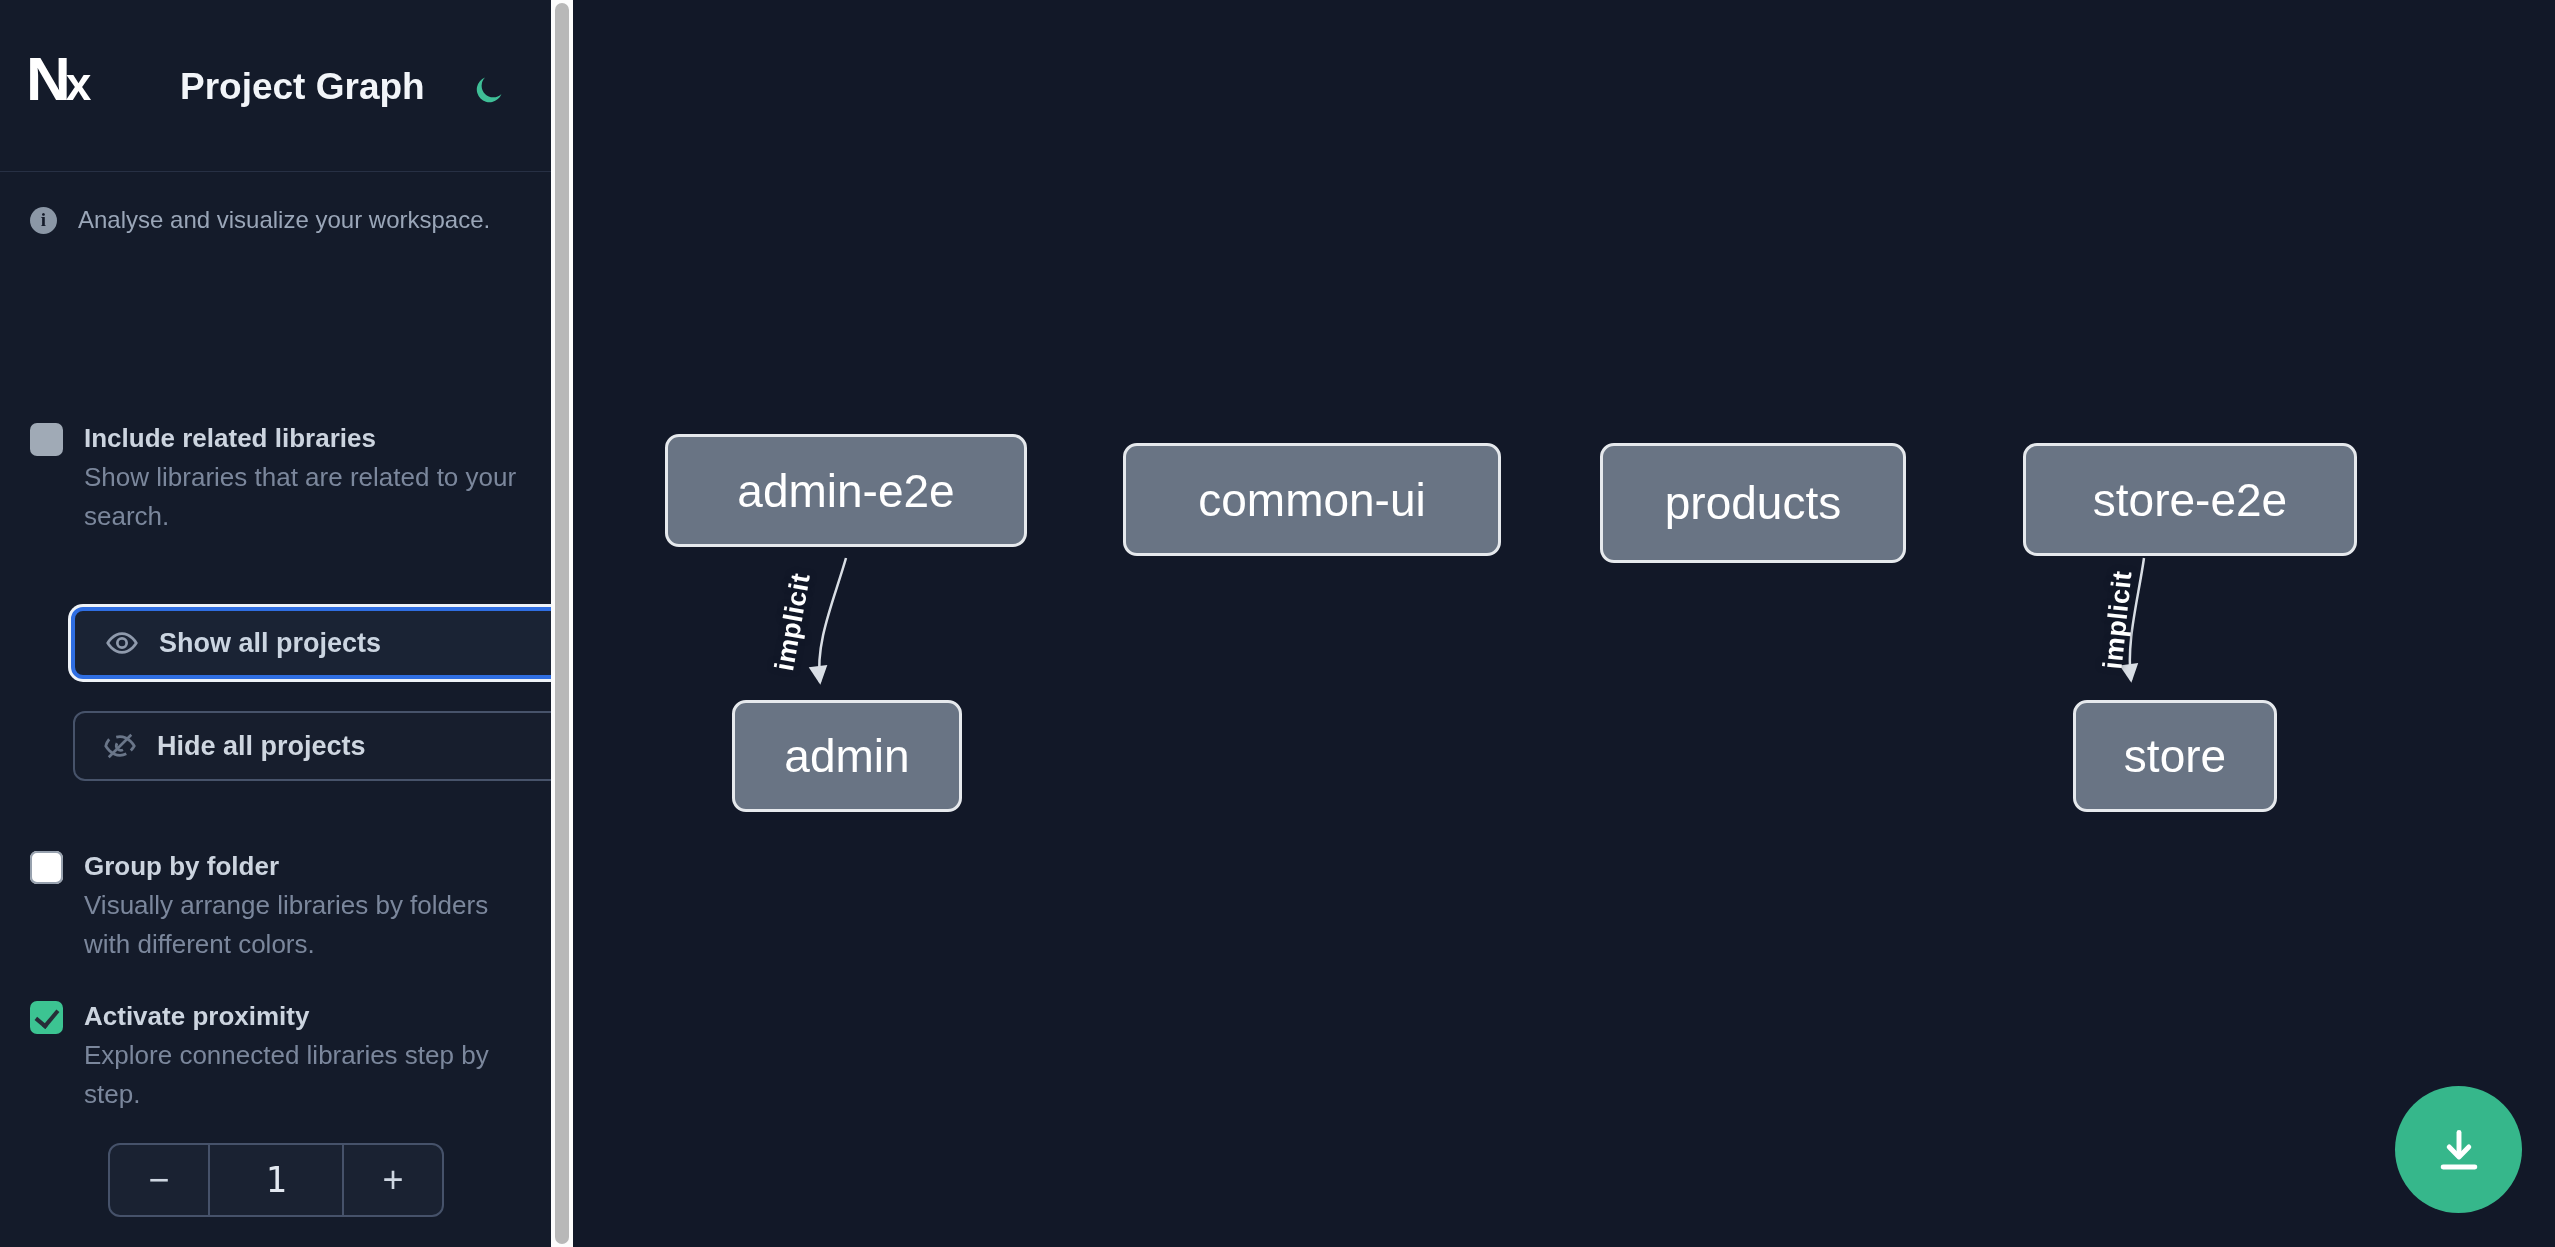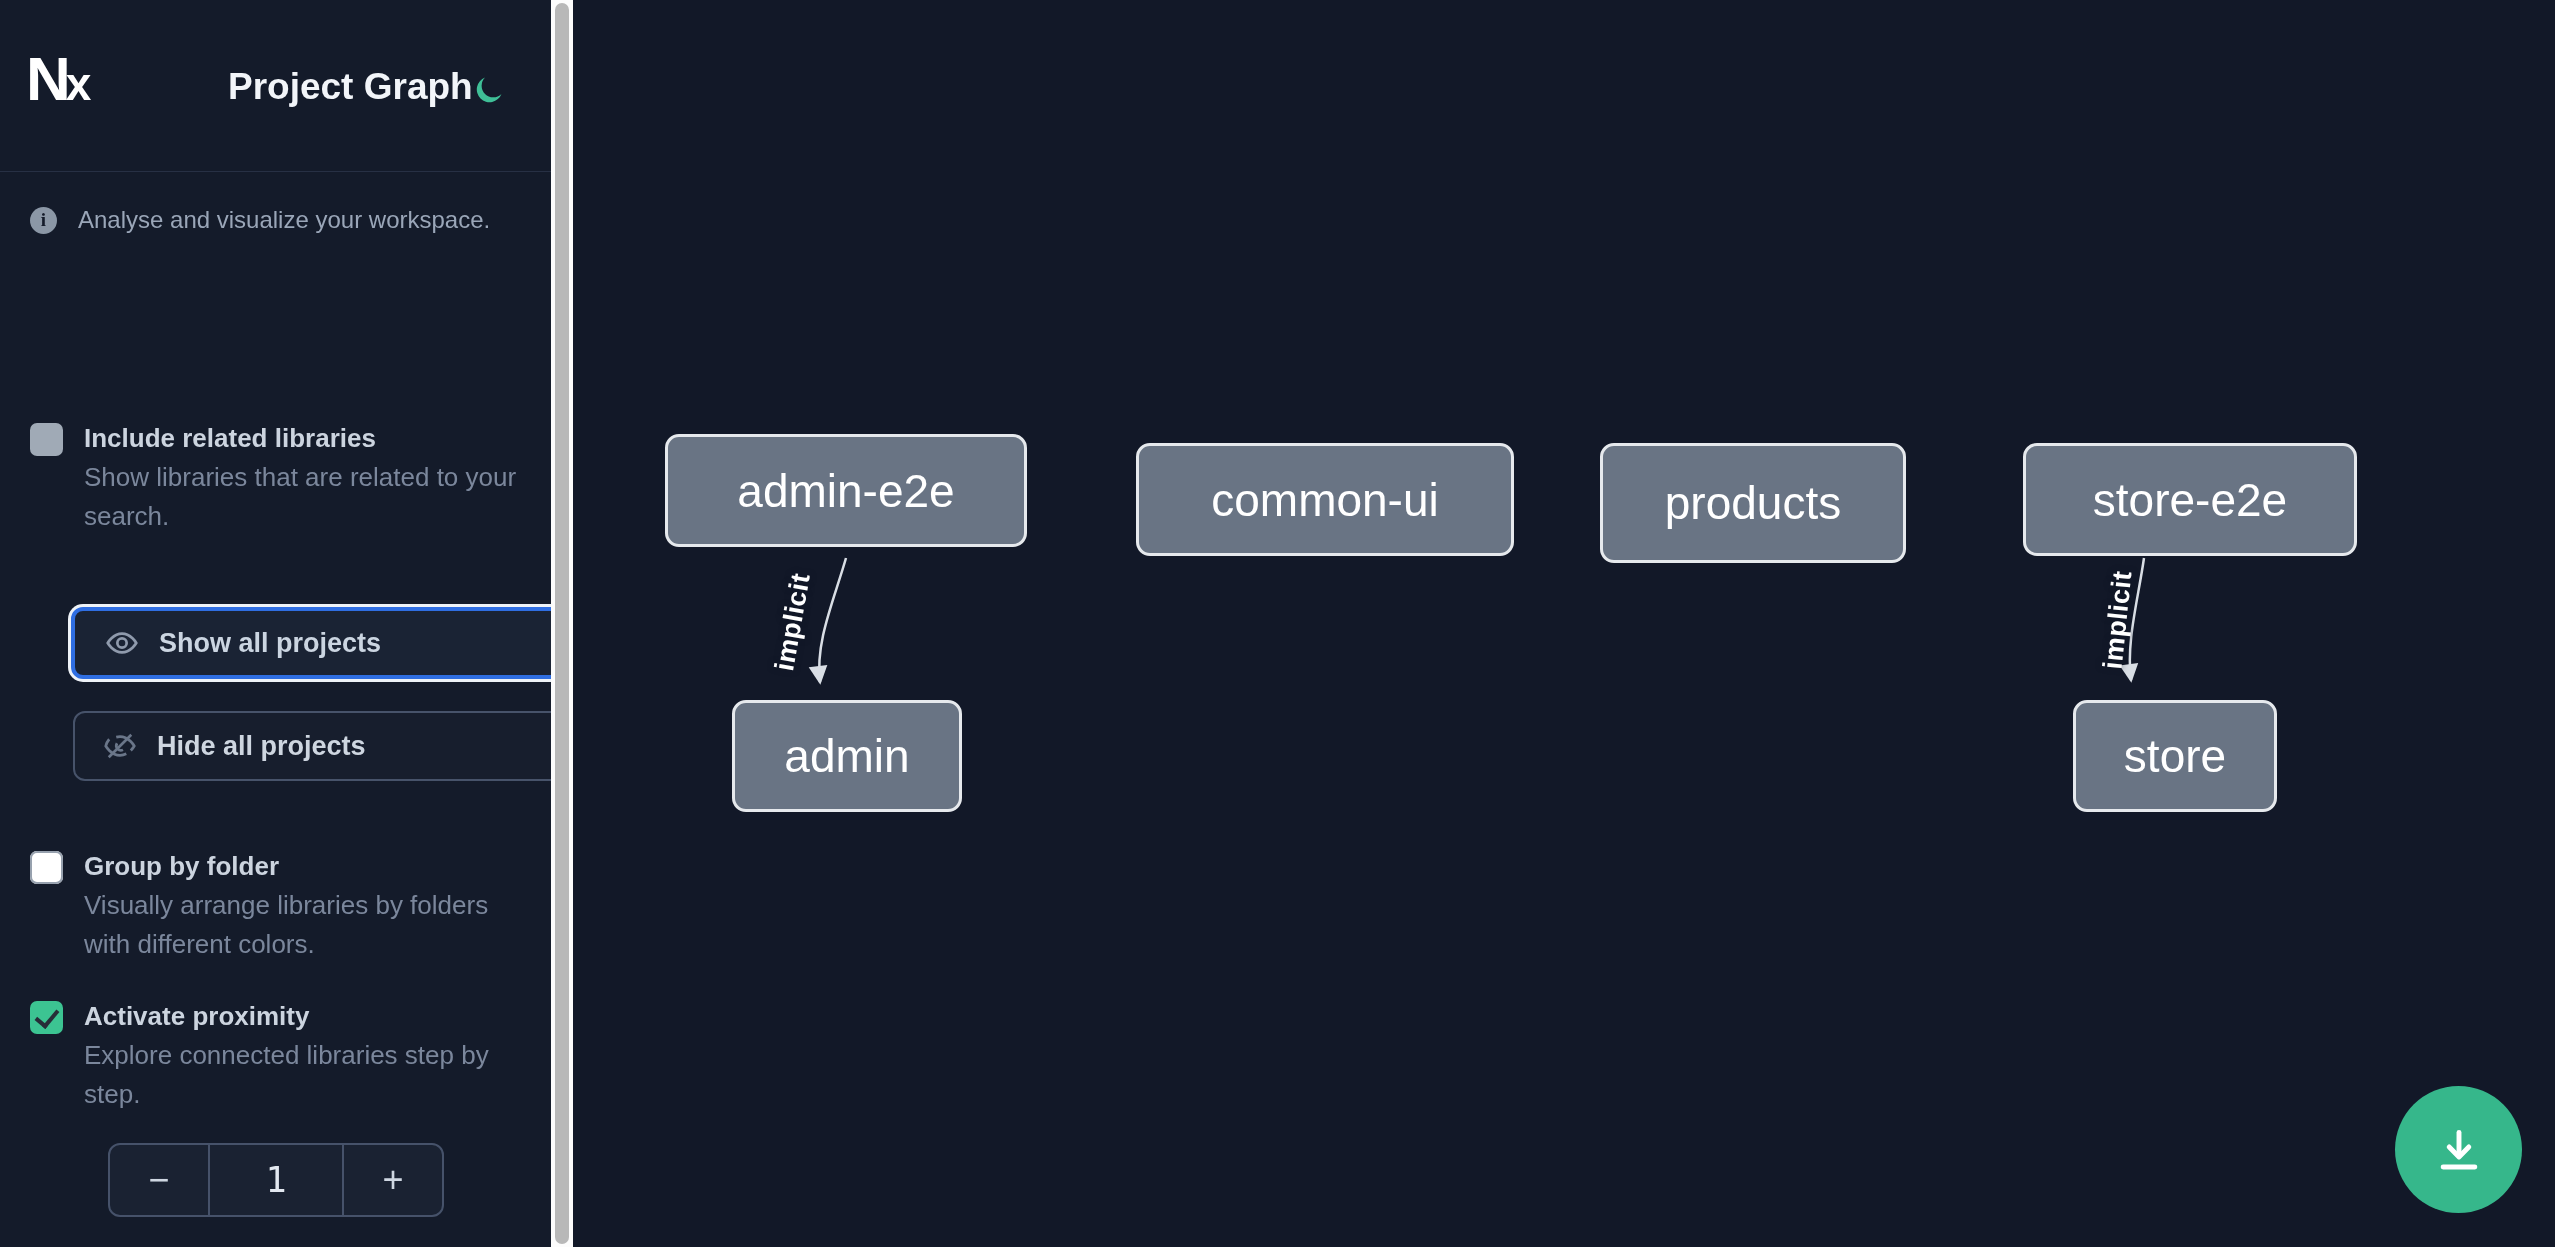--- a/index.html
+++ b/index.html
@@ -31,21 +31,21 @@
   .fab svg { width:56px; height:56px; }
 
   
   .sidebar { position:absolute; left:0; top:0; width:552px; height:1247px; background:#141b2a; }
   .sb-header { position:absolute; left:0; top:0; width:552px; height:172px; border-bottom:1px solid #273044; }
   .logo {
     position:absolute; left:26px; top:48px; color:#ffffff; font-weight:900;
     font-size:62px; letter-spacing:-5px; line-height:1; cursor:pointer;
   }
   .logo .x { font-size:46px; }
-  .app-title { position:absolute; left:180px; top:66px; font-size:37px; font-weight:700; color:#f2f5f9;margin-left:48px; }
+  .app-title { position:absolute; left:180px; top:66px; font-size:37px; font-weight:700; color:#f2f5f9; }
   .theme-btn { position:absolute; left:470px; top:72px; width:38px; height:38px; background:none; border:none; cursor:pointer; }
   .theme-btn svg { width:34px; height:34px; }
 
   .info-row { position:absolute; left:30px; top:206px; display:flex; align-items:center; gap:21px; width:492px; }
   .info-icon {
     flex:0 0 auto; width:27px; height:27px; border-radius:50%; background:#8b97a6;
     color:#141b2a; font-family:"Liberation Serif", serif; font-weight:700; font-size:19px;
     display:flex; align-items:center; justify-content:center;
   }
   .info-text { color:#9aa6b8; font-size:24px; }
@@ -118,21 +118,21 @@
         </marker>
       </defs>
       <path class="edge" d="M846 558 C834 600 815 642 820 682" marker-end="url(#arrow)"></path>
       <path class="edge" d="M2144 558 C2138 600 2126 642 2131 680" marker-end="url(#arrow)"></path>
     </svg>
 
     <div class="edge-label" style="left:793px; top:622px;">implicit</div>
     <div class="edge-label l2" style="left:2118px; top:620px;">implicit</div>
 
     <div class="node" style="left:665px;  top:434px; width:362px; height:113px;">admin-e2e</div>
-    <div class="node" style="left:1123px; top:443px; width:378px; height:113px;margin-left:13px;">common-ui</div>
+    <div class="node" style="left:1123px; top:443px; width:378px; height:113px;">common-ui</div>
     <div class="node" style="left:1600px; top:443px; width:306px; height:120px;">products</div>
     <div class="node" style="left:2008px; top:443px; width:334px; height:113px;margin-left:15px;">store-e2e</div>
     <div class="node" style="left:732px;  top:700px; width:230px; height:112px;">admin</div>
     <div class="node" style="left:2073px; top:700px; width:204px; height:112px;">store</div>
 
     <button class="fab">
       <svg viewBox="0 0 24 24" fill="none" stroke="currentColor" stroke-width="2.1" stroke-linecap="round" stroke-linejoin="round">
         <path d="M12 4.5v9.5"></path>
           <path d="M7.8 10.7 12 15l4.2-4.3"></path>
           <path d="M5.2 19.3h13.6"></path>

